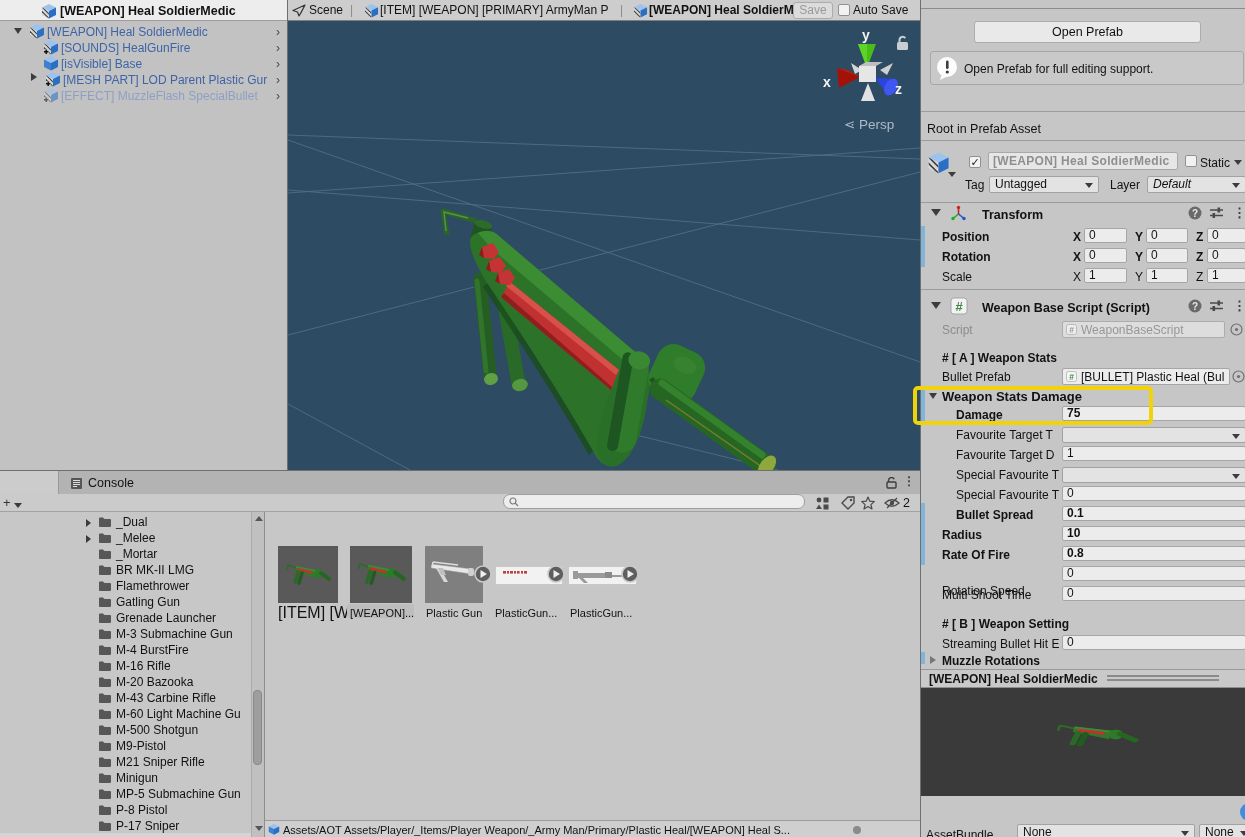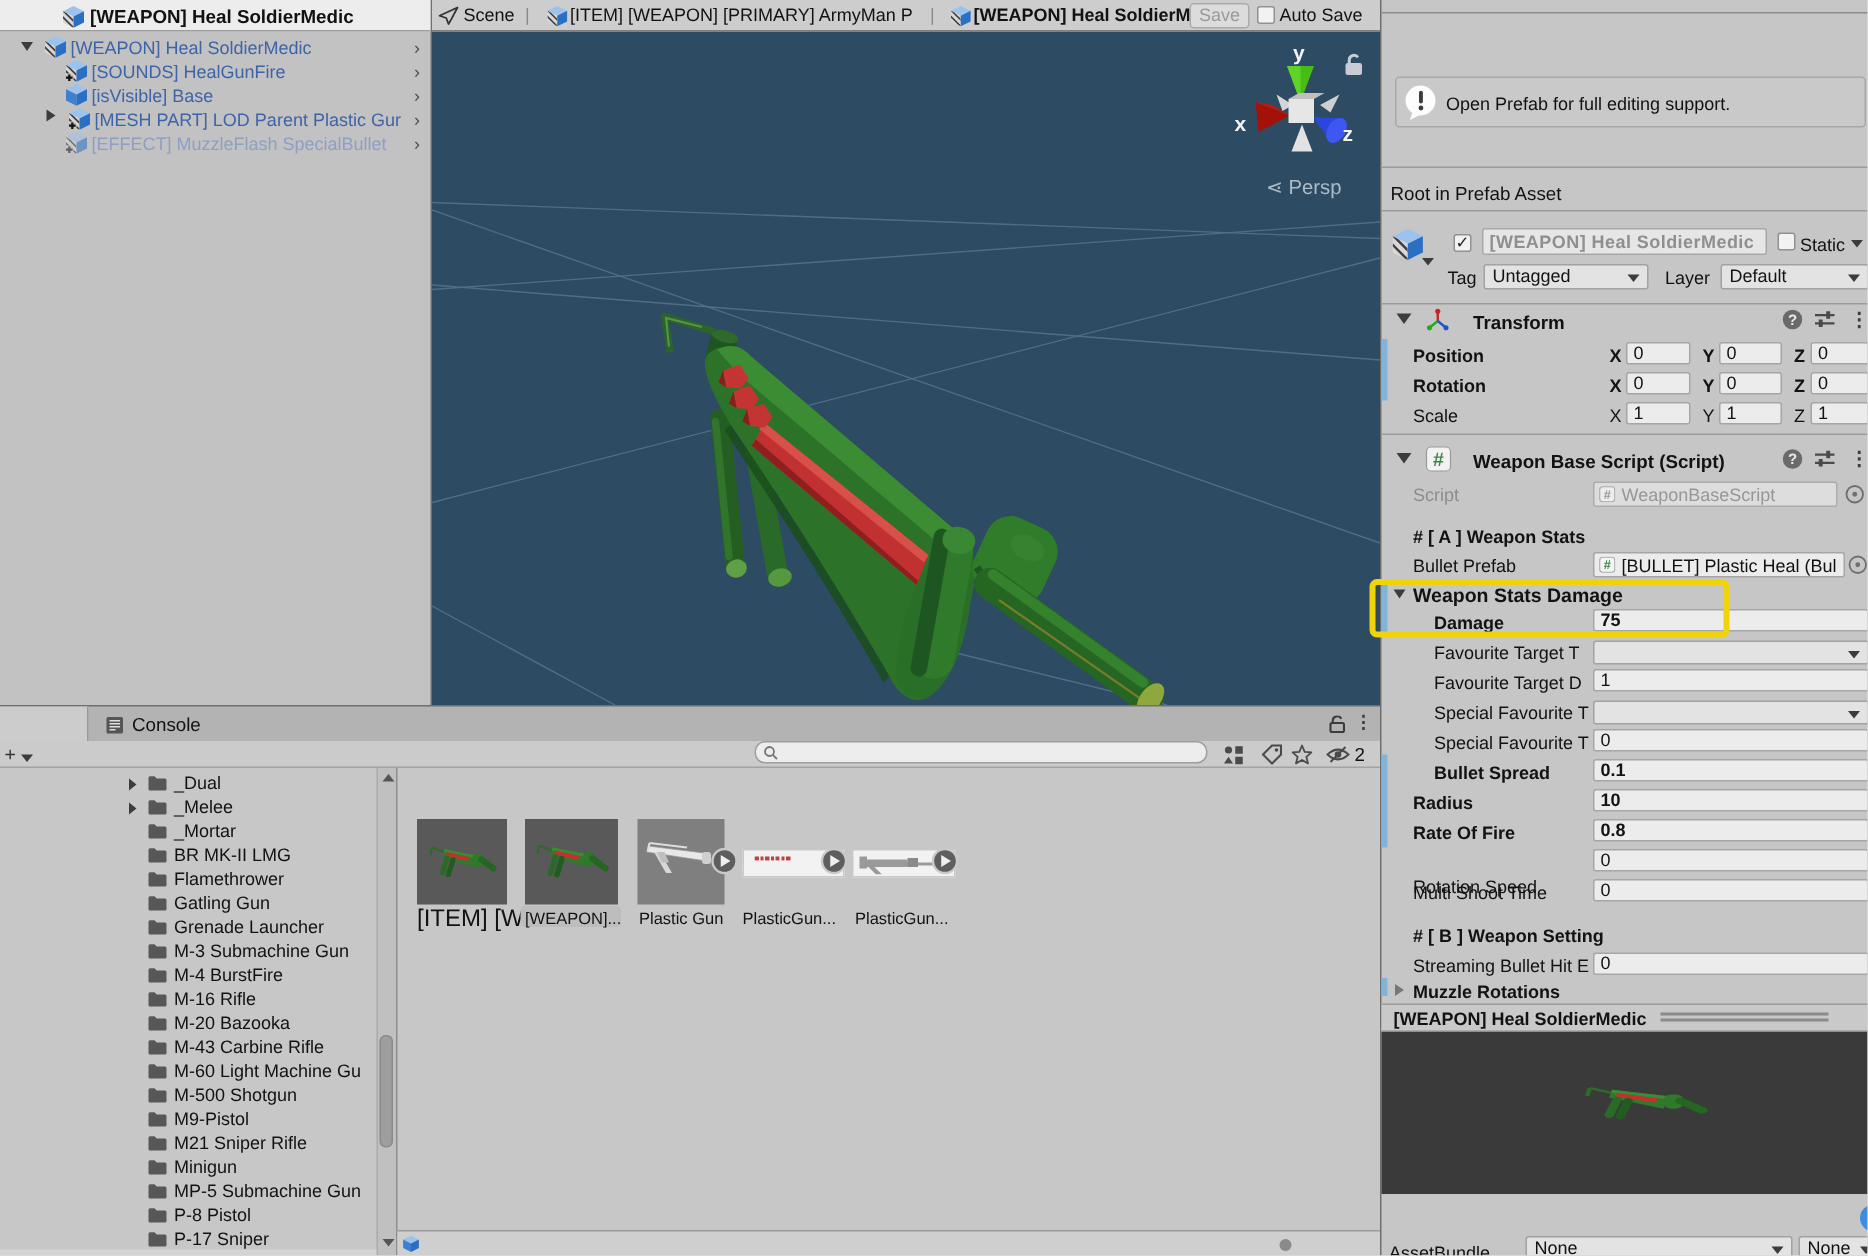--- a/index.html
+++ b/index.html
@@ -413,20 +413,21 @@
       </svg>
   <svg class="a" style="left:621px;top:95px;" width="18" height="18" viewBox="0 0 18 18">
         <use href="#playc"></use>
       </svg>
   <div class="lb" style="left:570px;top:136px;font-size:11px;">PlasticGun...</div>
 
   <div class="a" style="left:265px;top:350px;width:655px;height:17px;background:#CFCFCF;border-top:1px solid #9b9b9b;box-sizing:border-box;"></div>
   <svg class="a" style="left:268px;top:353px;" width="12" height="12" viewBox="0 0 16 16">
         <use href="#scube"></use>
       </svg>
+  <div class="lb" style="left:283px;top:353px;font-size:11px;">Assets/AOT Assets/Player/_Items/Player Weapon/_Army Man/Primary/Plastic Heal/[WEAPON] Heal S...</div>
   <div class="a" style="left:853px;top:356px;width:8px;height:8px;border-radius:50%;background:#8A8A8A;"></div>
 
   <div class="a" style="left:0;top:363px;width:251px;height:4px;background:#D4D4D4;"></div>
 </div>
 
 <svg width="0" height="0" style="position:absolute;">
 <defs>
 <g id="minigun">
   <line x1="6" y1="7" x2="14" y2="10" stroke="#2C6B28" stroke-width="1.6"></line>
   <line x1="6" y1="7" x2="5" y2="12" stroke="#2C6B28" stroke-width="1.6"></line>
@@ -444,20 +445,21 @@
   <line x1="5" y1="4" x2="4" y2="9" stroke="#DDD" stroke-width="1.4"></line>
   <polygon points="8,10 16,24 20,24 12,10" fill="#D8D8D8"></polygon>
   <polygon points="10,10 13,17 18,17 15,10" fill="#BFBFBF"></polygon>
   <rect x="40" y="10" width="6" height="8" rx="2" fill="#CFCFCF"></rect>
 </g>
 </defs>
 </svg>
 
 <div class="a" id="insp" style="left:920px;top:0;width:325px;height:837px;background:#C6C6C6;border-left:1px solid #6F6F6F;box-sizing:border-box;">
   <div class="hl" style="left:0;top:8px;width:325px;background:#8C8C8C;"></div>
+  <div class="a" style="left:53px;top:21px;width:227px;height:22px;background:#E9E9E9;border:1px solid #ACACAC;border-radius:3px;box-sizing:border-box;text-align:center;font-size:12.5px;line-height:20px;color:#111;">Open Prefab</div>
   <div class="a" style="left:9px;top:51px;width:314px;height:34px;background:#C9C9C9;border:1px solid #A8A8A8;border-radius:3px;box-sizing:border-box;"></div>
   <svg class="a" style="left:15px;top:56px;" width="24" height="25" viewBox="0 0 24 25">
         <circle cx="11" cy="11" r="10" fill="#FDFDFD"></circle>
         <polygon points="6,18 4,24 12,20" fill="#FDFDFD"></polygon>
         <rect x="10" y="4.5" width="2.6" height="8.5" rx="1.3" fill="#3c3c3c"></rect>
         <circle cx="11.3" cy="16" r="1.6" fill="#3c3c3c"></circle>
       </svg>
   <div class="lb" style="left:43px;top:62px;">Open Prefab for full editing support.</div>
   <div class="hl" style="left:0;top:111px;width:325px;"></div>
   <div class="lb" style="left:6px;top:122px;font-size:12.5px;">Root in Prefab Asset</div>
@@ -468,21 +470,21 @@
       </svg>
   <div class="a" style="left:27px;top:172px;width:0;height:0;border-left:4px solid transparent;border-right:4px solid transparent;border-top:5px solid #3c3c3c;"></div>
   <div class="cb" style="left:48px;top:156px;font-size:11px;line-height:11px;text-align:center;color:#222;">✓</div>
   <div class="a" style="left:67px;top:152px;width:190px;height:18px;background:#E6E6E6;border:1px solid #A8A8A8;border-radius:2px;box-sizing:border-box;font-size:12px;font-weight:bold;color:#8F8F8F;line-height:16px;padding-left:4px;white-space:nowrap;overflow:hidden;letter-spacing:0.3px;">[WEAPON] Heal SoldierMedic</div>
   <div class="cb" style="left:264px;top:155px;"></div>
   <div class="lb" style="left:279px;top:156px;">Static</div>
   <div class="a" style="left:313px;top:160px;width:0;height:0;border-left:4px solid transparent;border-right:4px solid transparent;border-top:5px solid #3c3c3c;"></div>
   <div class="lb" style="left:44px;top:178px;">Tag</div>
   <div class="dd" style="left:68px;top:176px;width:110px;height:17px;">Untagged</div>
   <div class="lb" style="left:189px;top:178px;">Layer</div>
-  <div class="dd" style="left:226px;top:176px;width:99px;height:17px;">Default</div>
+  <div class="dd" style="left:226px;top:176px;width:99px;height:17px;font-style:italic;">Default</div>
   <div class="hl" style="left:0;top:202px;width:325px;"></div>
 
   <div class="tri-d" style="left:10px;top:209px;"></div>
   <svg class="a" style="left:29px;top:205px;" width="17" height="17" viewBox="0 0 17 17">
         <g stroke-width="1.6">
           <line x1="8.5" y1="9" x2="8.5" y2="2.5" stroke="#cc2222"></line>
           <line x1="8.5" y1="9" x2="3" y2="13.5" stroke="#22aa22"></line>
           <line x1="8.5" y1="9" x2="14" y2="13.5" stroke="#2255cc"></line>
         </g>
         <circle cx="8.5" cy="2.5" r="1.7" fill="#cc2222"></circle>

